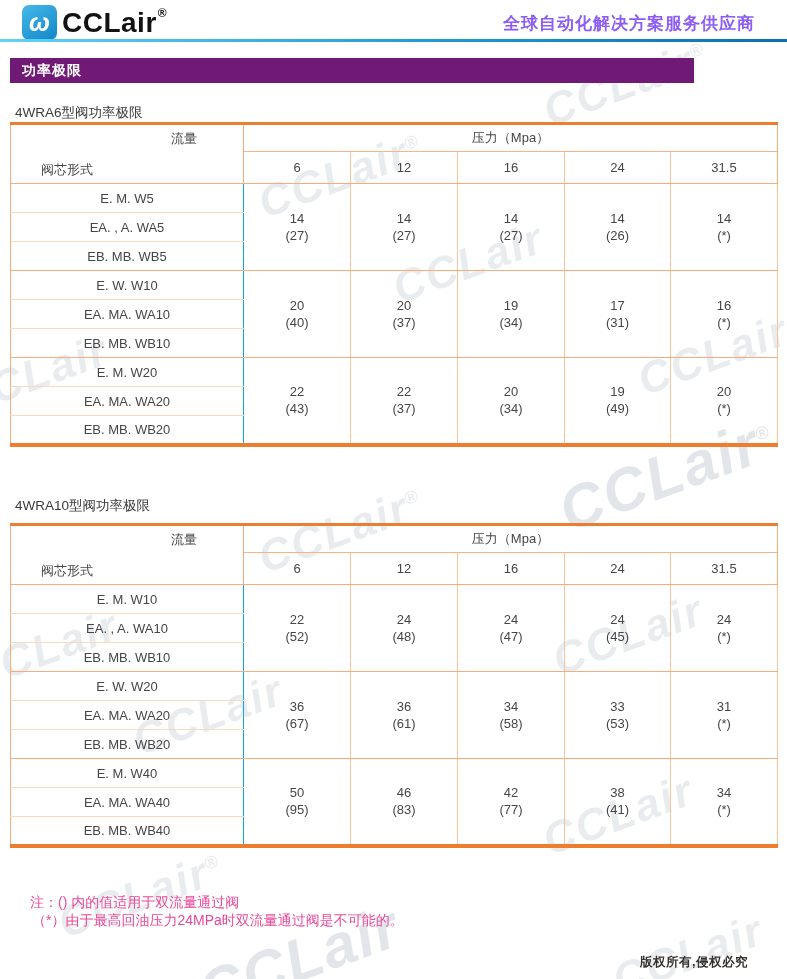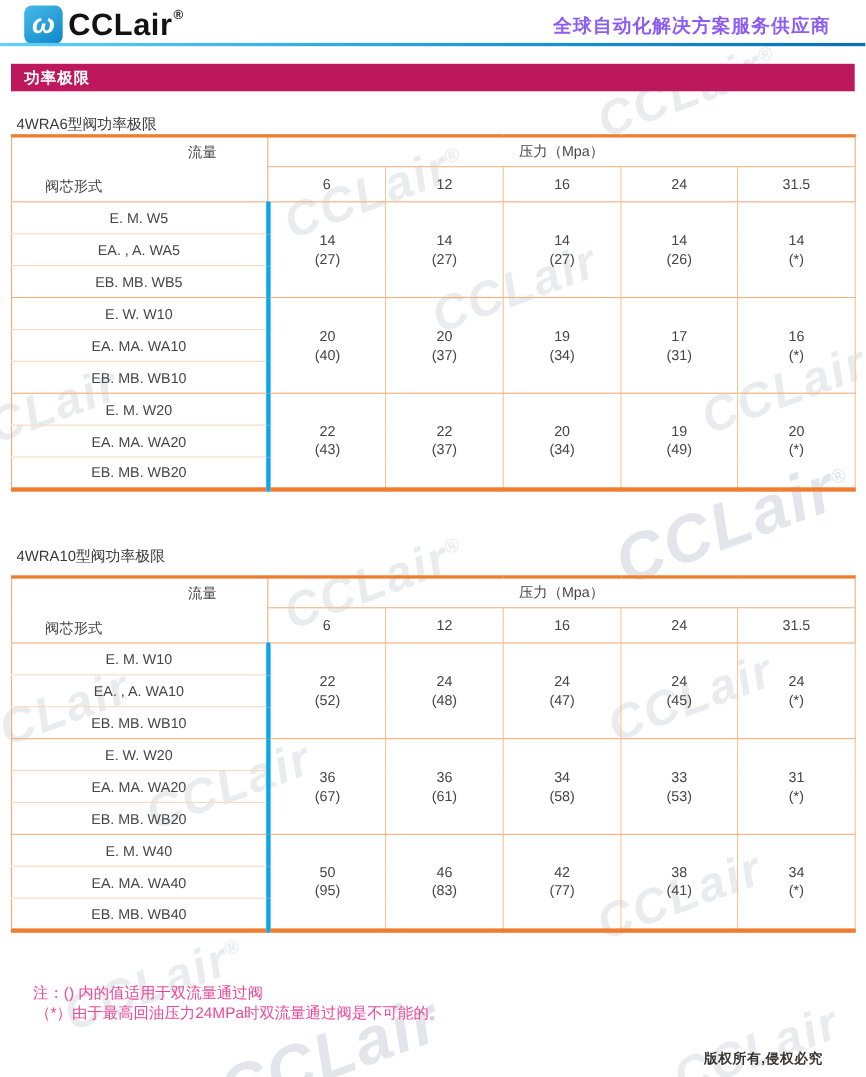--- a/index.html
+++ b/index.html
@@ -22,21 +22,21 @@
               background:linear-gradient(145deg,#47b9e9 0%,#1186c7 100%);
               color:#fff; font-size:25px; font-weight:bold; font-style:italic;
               display:flex; align-items:center; justify-content:center; }
   .logo-text { font-size:28px; font-weight:bold; color:#121212; margin-left:5px; line-height:35px; letter-spacing:0.5px; }
   .logo-reg { font-size:12px; font-weight:bold; color:#121212; margin-left:1px; margin-top:1px; }
   .slogan { position:absolute; right:32px; top:12px; font-size:17px; font-weight:bold; color:#8b5cf6; letter-spacing:1px; }
   .topline { position:absolute; left:0; right:0; top:39px; height:3px;
              background:linear-gradient(to right,#62d2f6 0%,#1e9ad6 55%,#0a6fb4 100%); }
 
   
-  .banner { position:absolute; left:10px; top:58px; width:767px; height:25px; background:#be185d; }
+  .banner { position:absolute; left:10px; top:58px; width:684px; height:25px; background:#701a75; }
   .banner span { display:block; color:#fff; font-size:14px; font-weight:bold; line-height:25px; padding-left:12px; letter-spacing:1px; }
 
   
   .tbl-title { position:absolute; left:15px; font-size:13.5px; color:#3a3a3a; }
   #title0 { top:104px; }
   #title1 { top:497px; }
 
   
   table.limits { position:absolute; left:10px; width:767px; border-collapse:collapse; table-layout:fixed;
                  background:transparent; z-index:2;
@@ -50,21 +50,21 @@
   tr.r { height:29px; }
 
   td.corner { border-right:1px solid #f5ad7c; border-bottom:1px solid #f5ad7c; vertical-align:top; }
   .corner-top { text-align:right; padding:5px 46px 0 0; }
   .corner-bottom { text-align:left; padding:13px 0 0 30px; }
 
   td.phdr { border-bottom:1px solid #f6b488; }
   td.pcell { border-right:1px solid #f9c49a; border-bottom:1px solid #f5ad7c; }
   td.cl { border-right:none; }
 
-  td.lbl { border-right:4px solid #0ea5e9; border-bottom:1px solid #fbd9bd; }
+  td.lbl { border-right:1px solid #0ea5e9; border-bottom:1px solid #fbd9bd; }
   td.lbl-end { border-bottom:1px solid #f5ad7c; }
   td.val { border-right:1px solid #f9c49a; border-bottom:1px solid #f5ad7c; vertical-align:middle; padding-bottom:6px; }
   .vm,.vs { line-height:17px; }
 
   
   .notes { position:absolute; left:30px; top:894px; font-size:14px; color:#ec4899; line-height:17.5px; }
   .notes .n2 { padding-left:2px; }
 
   
   .copyright { position:absolute; right:39px; top:954px; font-size:12.5px; font-weight:bold; color:#37322f; letter-spacing:0.5px; }

